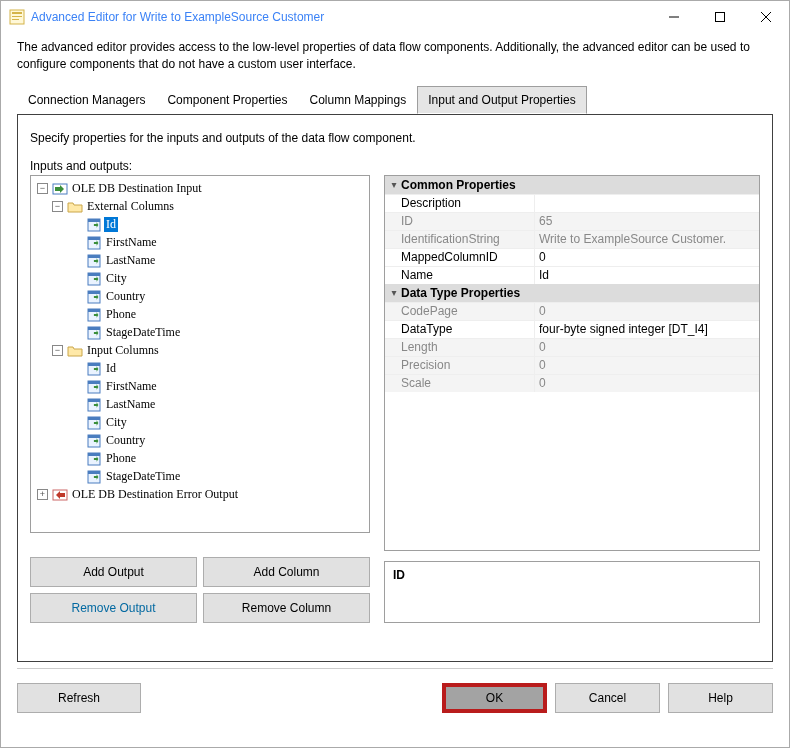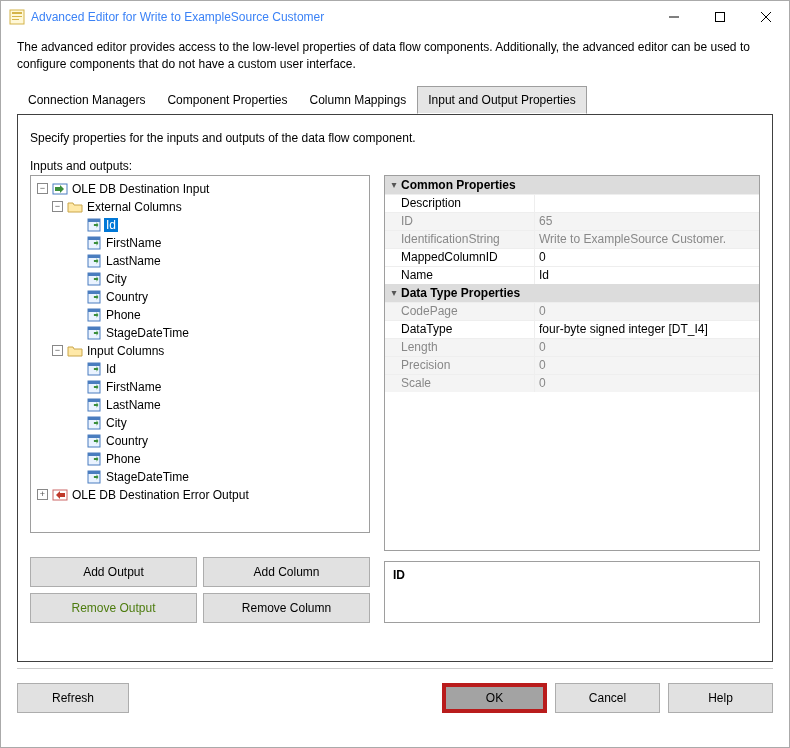--- a/index.html
+++ b/index.html
@@ -19,43 +19,43 @@
 .instr { margin-bottom: 14px; margin-top: 4px; }
 .seclabel { margin-top: 8px; margin-bottom: 2px; }
 .panels { display: flex; gap: 14px; height: 448px; }
 .left-col { width: 340px; display: flex; flex-direction: column; }
 .right-col { flex: 1; display: flex; flex-direction: column; }
 .tree { border: 1px solid #9e9e9e; flex: 1; padding: 4px 0; overflow: auto; background: #fff; }
 .tree .row { display: flex; align-items: center; height: 18px; }
 .tree .tw { width: 11px; height: 11px; border: 1px solid #888; display: inline-flex; align-items: center; justify-content: center; font-size: 9px; line-height: 9px; color: #555; margin-right: 4px; background: #fff; cursor: default; }
 .tree .sp { display: inline-block; width: 15px; }
 .tree .ic { width: 16px; height: 16px; display: inline-block; margin-right: 2px; }
-.tree .lbl { padding: 0 2px; }
+.tree .lbl { padding: 0 2px; font-family: Liberation Serif, serif; }
 .tree .lbl.sel { background: #0078d7; color: #fff; }
 .pad1 { padding-left: 6px; }
 .pad2 { padding-left: 21px; }
 .pad3 { padding-left: 40px; }
 .btn-grid { display: grid; grid-template-columns: 1fr 1fr; gap: 6px; margin-top: 24px; }
 .btn { height: 30px; border: 1px solid #adadad; background: #e1e1e1; text-align: center; display: flex; align-items: center; justify-content: center; cursor: default; }
-.btn.disabled { color: #4d7c0f; background: #e1e1e1; }
+.btn.disabled { color: #0369a1; background: #e1e1e1; }
 .btn.primary { border: 4px solid #b91c1c; background: #a3a3a3; margin-left: 31px; }
 .propgrid { border: 1px solid #9e9e9e; flex: 1; background: #fff; overflow: hidden; }
 .pg-section { display: flex; align-items: center; background: #dcdcdc; height: 18px; padding-left: 2px; }
 .pg-caret { width: 14px; text-align: center; color: #555; font-size: 10px; }
 .pg-sect-label { font-weight: bold; }
 .pg-row { display: flex; height: 18px; border-top: 1px solid #eee; }
 .pg-row .k { width: 150px; padding-left: 16px; border-right: 1px solid #eee; overflow: hidden; text-overflow: ellipsis; white-space: nowrap; display: flex; align-items: center; }
 .pg-row .v { flex: 1; padding-left: 4px; overflow: hidden; text-overflow: ellipsis; white-space: nowrap; display: flex; align-items: center; }
 .pg-row.ro .k, .pg-row.ro .v { color: #888; background: #f4f4f4; }
 .pg-help { border: 1px solid #9e9e9e; margin-top: 10px; height: 62px; padding: 6px 8px; font-weight: bold; }
 .dlg-sep { border-top: 1px solid #ccc; margin: 0 16px; margin-top: 6px; }
 .dlg-btns { display: flex; padding: 14px 16px 0 16px; gap: 8px; align-items: center; }
 .dlg-btns .spacer { flex: 1; }
 .dlg-btns .btn { width: 105px; }
-.dlg-btns .btn.refresh { width: 112px; }
+.dlg-btns .btn.refresh { width: 124px; }
 </style>
 </head>
 <body>
 
 <svg width="0" height="0" style="position:absolute">
   <defs>
     <g id="svg-input">
         <rect x="1" y="3" width="14" height="10" fill="#fff" stroke="#4a7dbf"></rect>
         <path d="M3 6 L8 6 L8 4 L12 8 L8 12 L8 10 L3 10 Z" fill="#3a8e3a"></path>
       </g>

